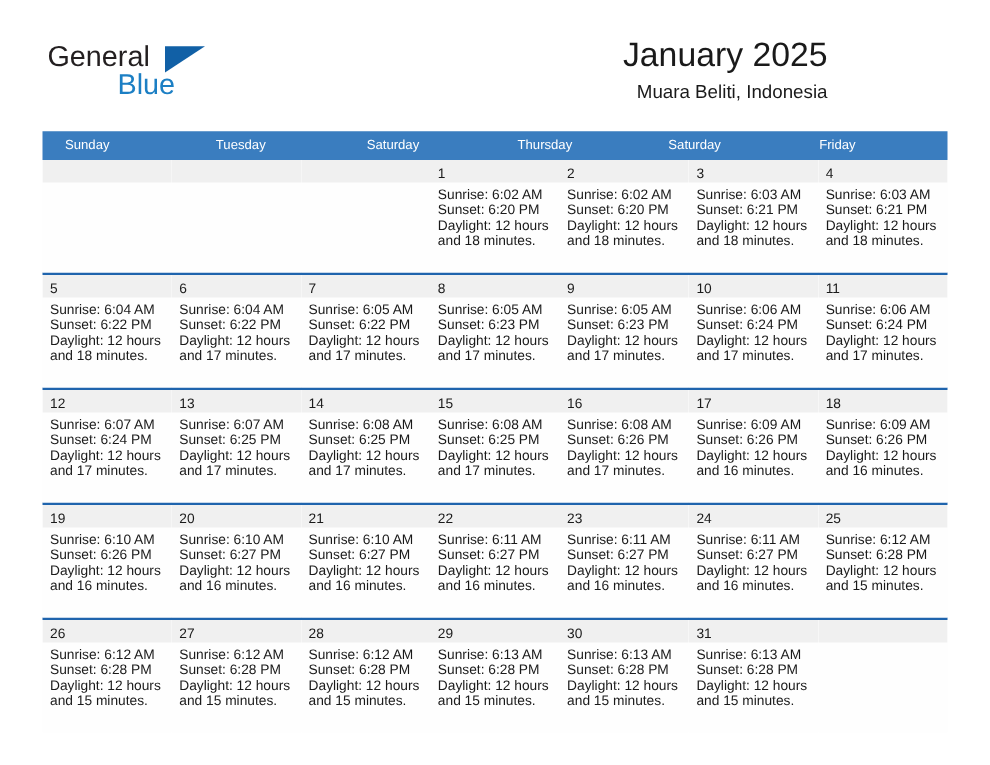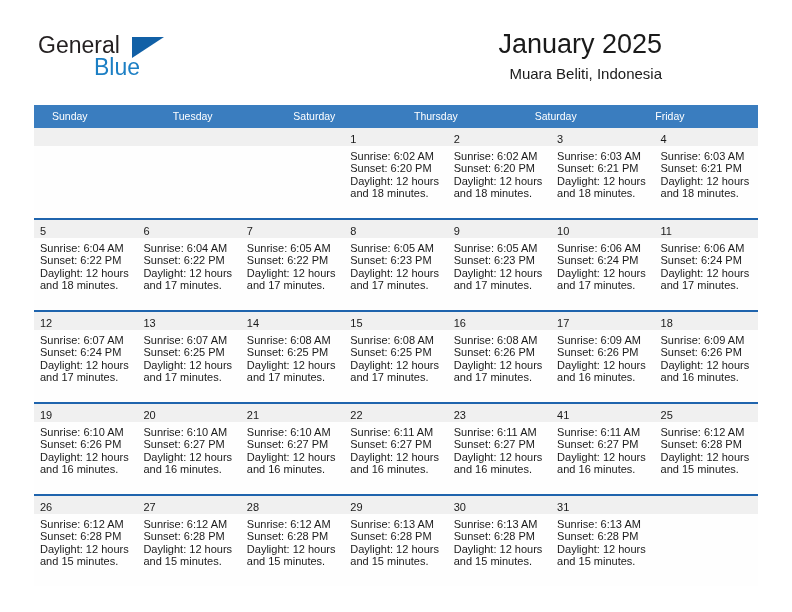--- a/index.html
+++ b/index.html
@@ -389,21 +389,21 @@
           <div class="day-cell">
             <div class="day-band"><span class="day-num">23</span></div>
             <div class="day-info">
               <div>Sunrise: 6:11 AM</div>
               <div>Sunset: 6:27 PM</div>
               <div>Daylight: 12 hours</div>
               <div>and 16 minutes.</div>
             </div>
           </div>
           <div class="day-cell">
-            <div class="day-band"><span class="day-num">41</span></div>
+            <div class="day-band"><span class="day-num">24</span></div>
             <div class="day-info">
               <div>Sunrise: 6:11 AM</div>
               <div>Sunset: 6:27 PM</div>
               <div>Daylight: 12 hours</div>
               <div>and 16 minutes.</div>
             </div>
           </div>
           <div class="day-cell">
             <div class="day-band"><span class="day-num">25</span></div>
             <div class="day-info">

